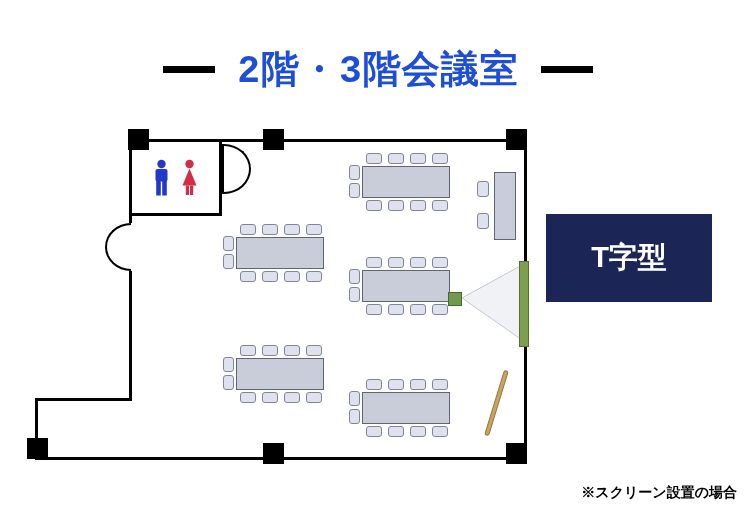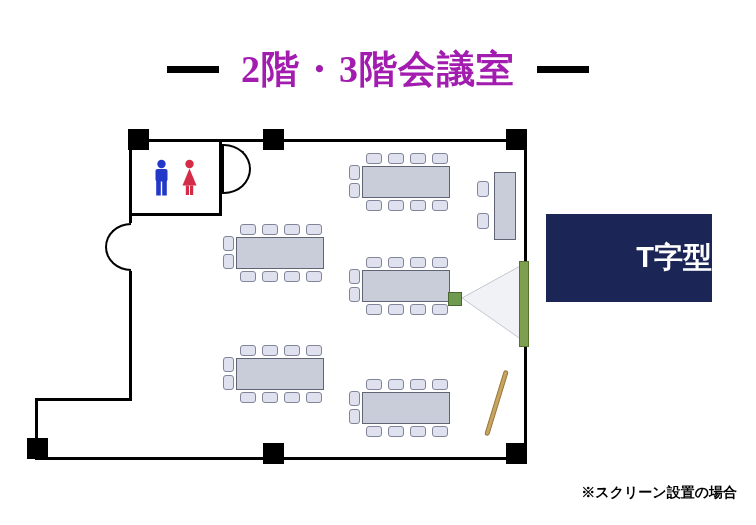--- a/index.html
+++ b/index.html
@@ -1,22 +1,22 @@
 <!DOCTYPE html>
 <html><head>
 <meta charset="utf-8">
 <style>
   html,body{margin:0;padding:0;}
   body{width:756px;height:525px;background:#ffffff;position:relative;overflow:hidden;
        font-family:"Liberation Sans",sans-serif;}
   .title-row{position:absolute;top:44px;left:0;width:756px;display:flex;justify-content:center;
              align-items:center;gap:22px;}
   .title-dash{width:52px;height:7px;background:#000;}
-  .title-text{font-family:Liberation Serif, serif;font-weight:700;font-size:38px;
-              color:#a21caf;letter-spacing:1px;white-space:nowrap;}
+  .title-text{font-family:Liberation Mono, monospace;font-weight:700;font-size:38px;
+              color:#1d4ed8;letter-spacing:1px;white-space:nowrap;}
   .wall{position:absolute;background:#000;}
   .pillar{position:absolute;width:21px;height:21px;background:#000;}
   .toilet{position:absolute;left:129px;top:139px;width:93px;height:77px;border:3px solid #000;
           background:#fff;box-sizing:border-box;display:flex;justify-content:center;
           align-items:center;gap:9px;}
   .door-arc-r{position:absolute;border:2px solid #000;border-left:none;
               border-radius:0 100% 100% 0 / 0 50% 50% 0;box-sizing:border-box;}
   .door-arc-l{position:absolute;border:2px solid #000;border-right:none;
               border-radius:100% 0 0 100% / 50% 0 0 50%;box-sizing:border-box;}
   .door-panel{position:absolute;width:2px;background:#000;}
@@ -26,21 +26,21 @@
   .chair{position:absolute;background:#dfe1ef;border:1px solid #80859a;border-radius:3px;
          box-sizing:border-box;}
   .projector{position:absolute;left:448px;top:292px;width:14px;height:14px;background:#6f9a50;
              border:1px solid #49672f;box-sizing:border-box;}
   .screen{position:absolute;left:519px;top:261px;width:10px;height:86px;background:#7e9e50;
           border:1px solid #55702f;box-sizing:border-box;}
   .stick{position:absolute;left:494px;top:369px;width:5px;height:68px;background:#c9a45f;
          border:1px solid #96763d;border-radius:3px;transform:rotate(17deg);box-sizing:border-box;}
   .beam{position:absolute;left:460px;top:258px;}
   .info-box{position:absolute;left:546px;top:214px;width:166px;height:88px;background:#1b2556;
-            color:#fff;display:flex;flex-direction:column;justify-content:center;align-items:flex-end;
+            color:#fff;display:flex;flex-direction:column;justify-content:center;align-items:center;
             font-weight:700;font-size:29px;line-height:1.3;}
   .cap-underline{text-decoration:underline;text-decoration-thickness:3px;text-underline-offset:4px;}
   .footnote{position:absolute;top:484px;right:19px;font-size:14px;font-weight:700;color:#000;
             white-space:nowrap;margin-left:36px;}
 </style>
 </head>
 <body>
 
 <div class="title-row">
   <div class="title-dash"></div>

